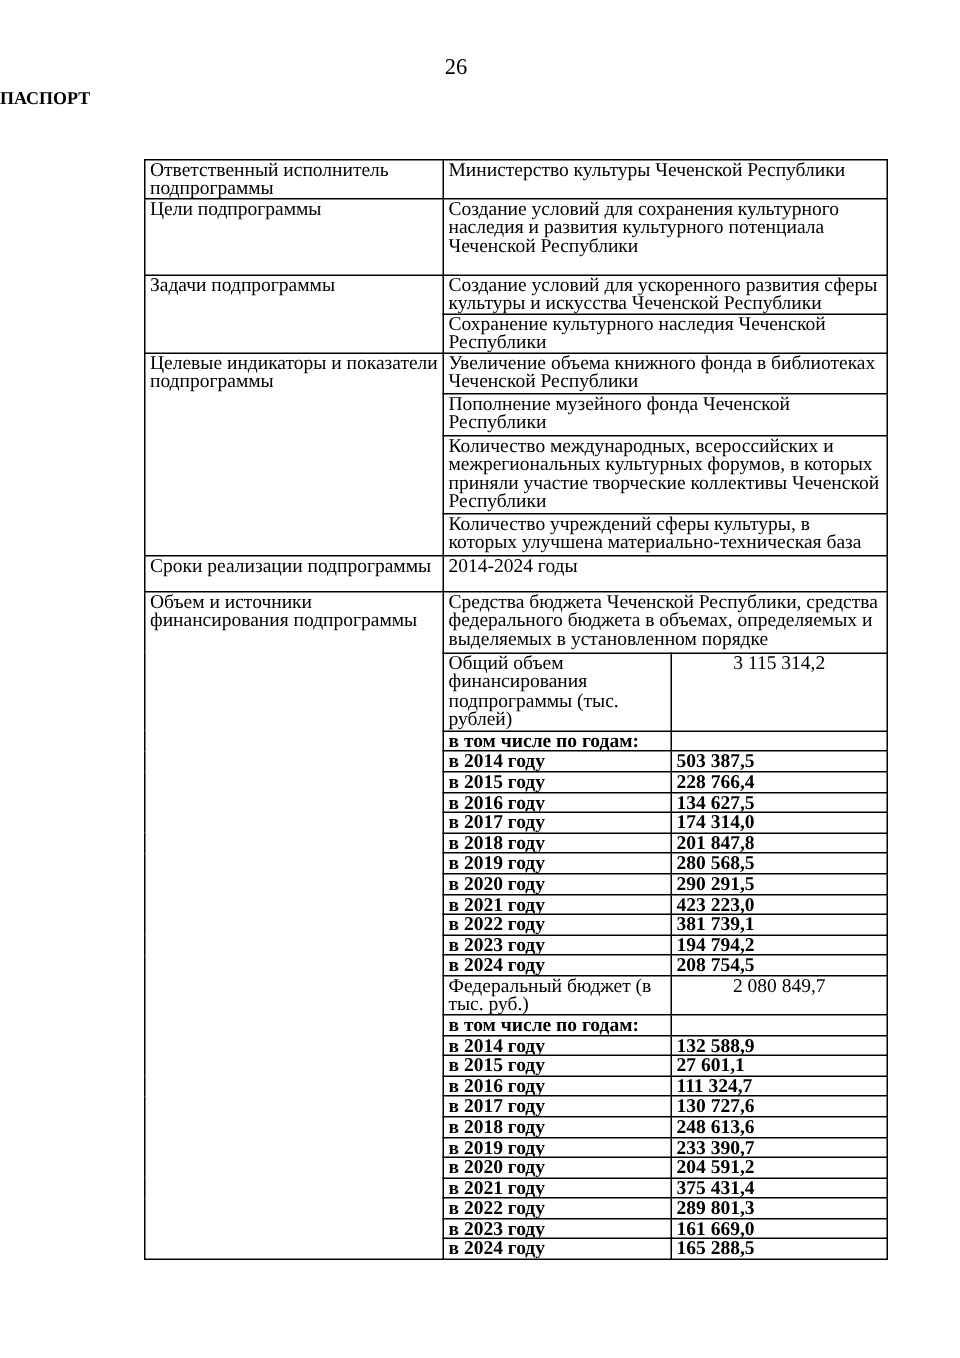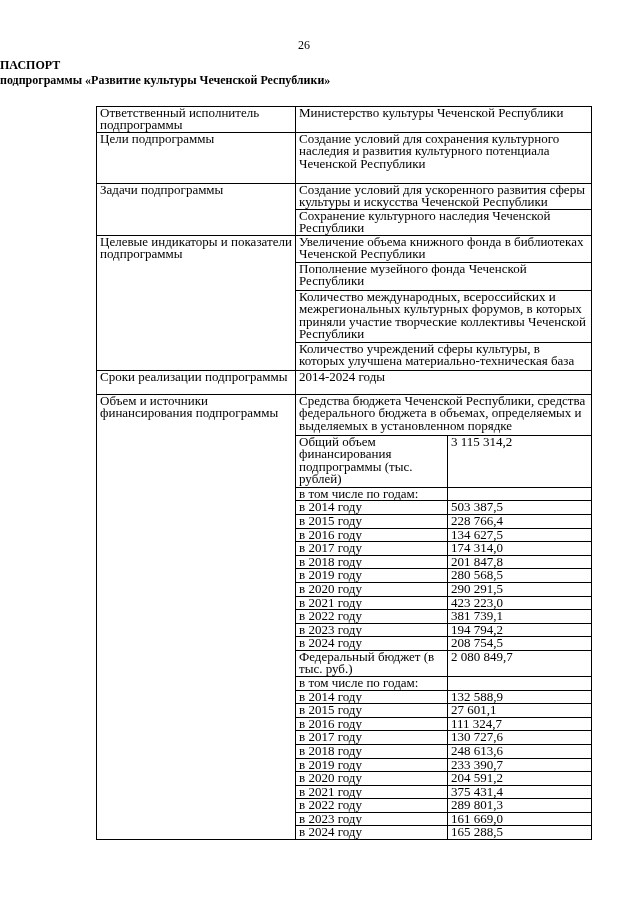--- a/index.html
+++ b/index.html
@@ -3,49 +3,48 @@
 <meta charset="utf-8">
 <style>
   html, body { margin: 0; padding: 0; background: #ffffff; }
   body {
     width: 640px; height: 905px; position: relative; overflow: hidden;
     font-family: "Liberation Serif", "DejaVu Serif", serif;
     color: #000;
   }
   .page-number {
     position: absolute; top: 38px; left: 0; width: 608px;
-    text-align: center; font-size: 12px; line-height: 14px;
+    text-align: center; font-size: 15px; line-height: 14px;
   }
   .title {
     position: absolute; top: 58px; left: 0; width: 640px;
     text-align: left; font-weight: bold; font-size: 12px; line-height: 15px;
   }
   table.passport {
     position: absolute; top: 106px; left: 96px;
     width: 495px; border-collapse: collapse; table-layout: fixed;
     font-size: 13px; line-height: 12.4px;
   }
   table.passport td {
     border: 1px solid #000; vertical-align: top; padding: 0 3px;
     overflow: hidden;
   }
   td.num { text-align: left; padding-right: 3px; }
-  td.num-mid { text-align: left; vertical-align: middle; }
-  tr.year td { height: 12.6px; line-height: 12.4px; }
+  td.num-mid { text-align: center; vertical-align: middle; }
+  tr.year td { height: 12.6px; line-height: 12.4px; font-weight: bold; }
   .outer-left { border-left: 1.5px solid #000 !important; }
   .outer-bottom { border-bottom: 1.5px solid #000 !important; }
 </style>
 </head>
 <body>
 
 <div class="page-number">26</div>
 
 <div class="title">
   <div>ПАСПОРТ</div>
-  <div>подпрограммы «Развитие культуры Чеченской Республики»</div>
 </div>
 
 <table class="passport">
   <colgroup>
     <col style="width:199px">
     <col style="width:152px">
     <col style="width:144px">
   </colgroup>
 
   <tbody>

